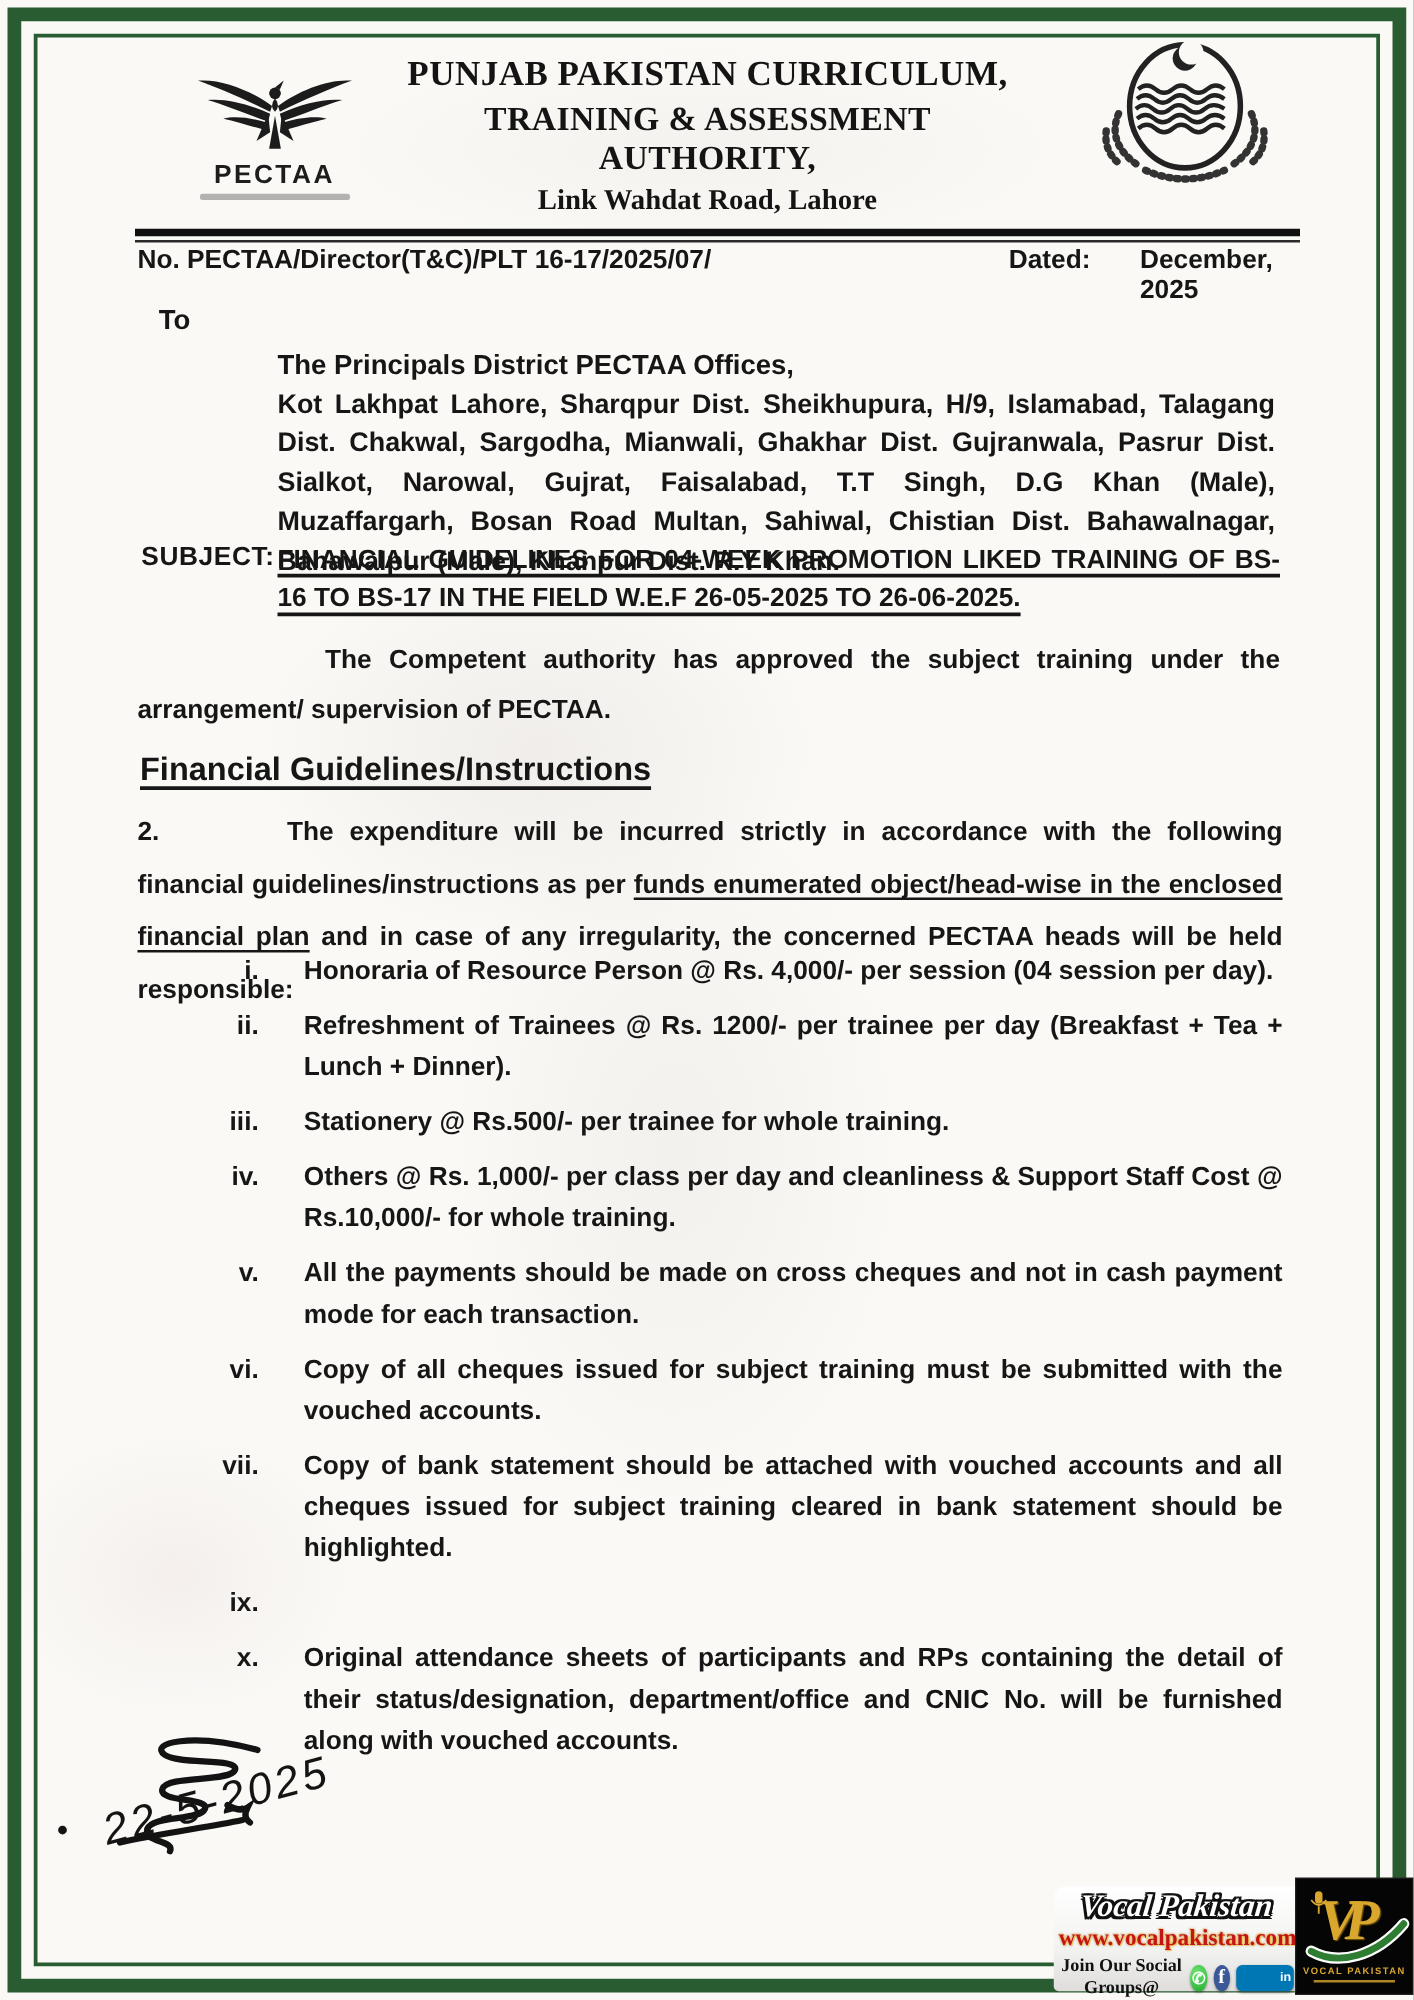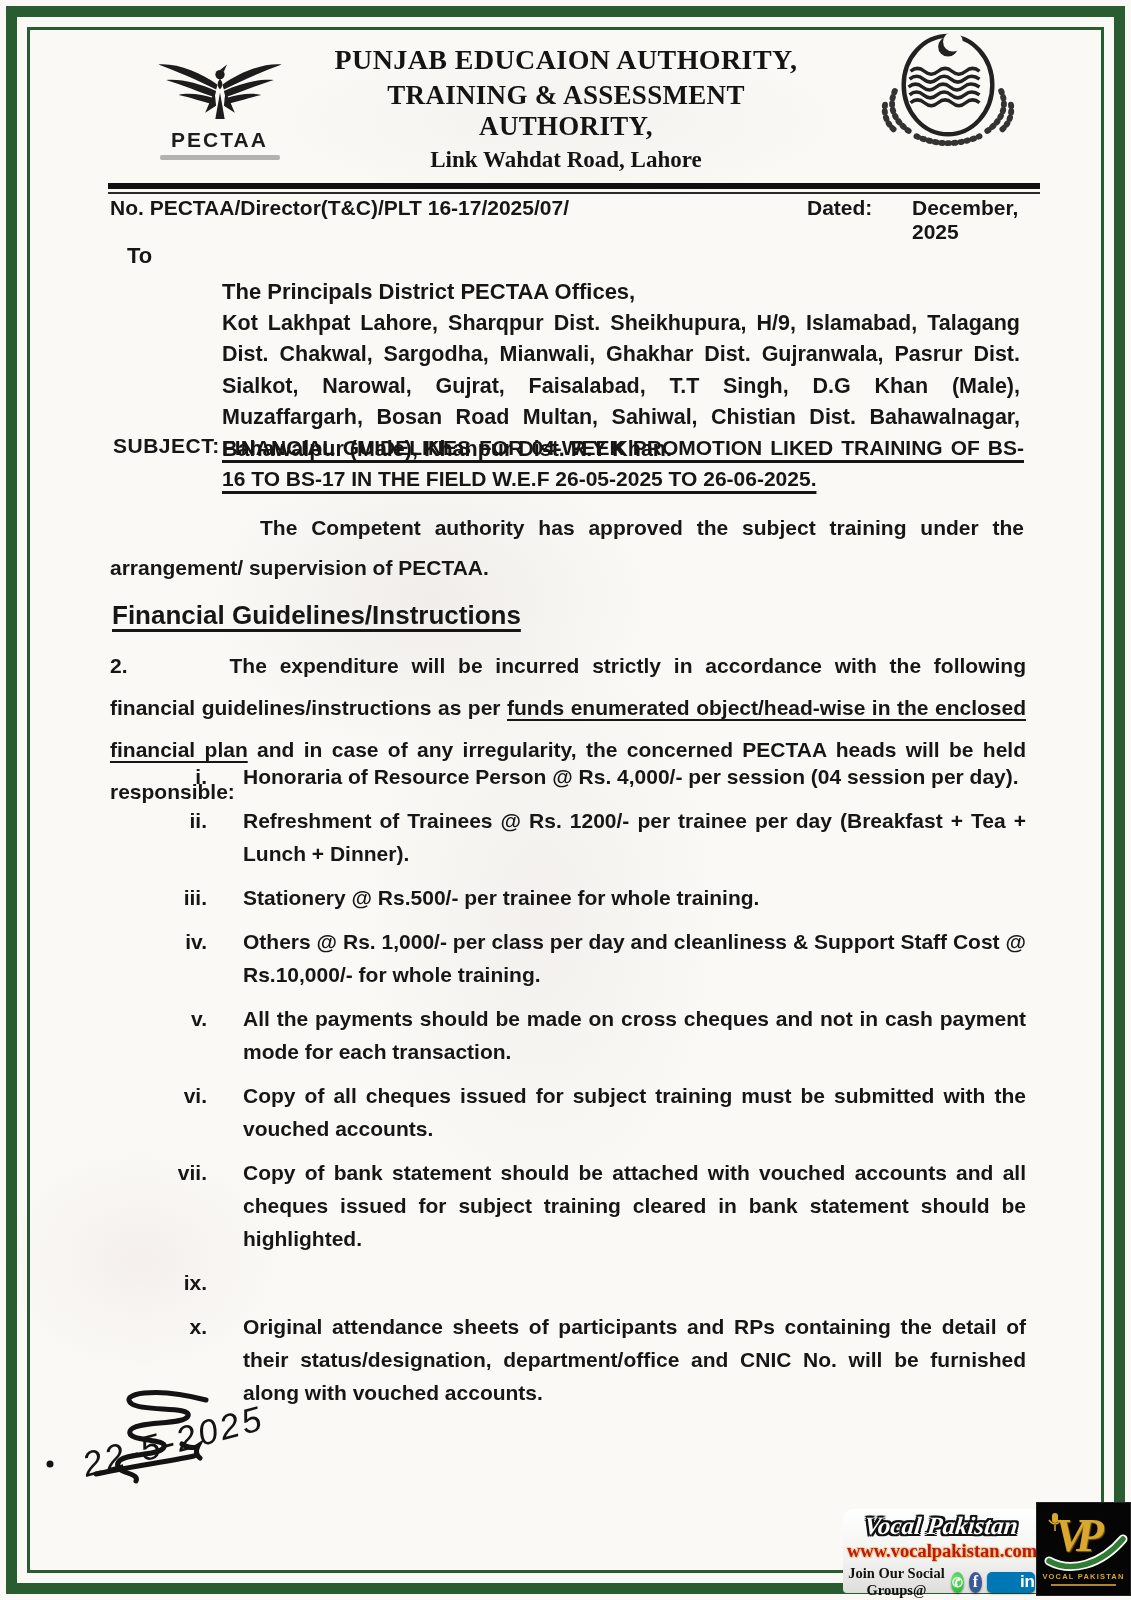--- a/index.html
+++ b/index.html
@@ -69,21 +69,21 @@
     border-top-left-radius:10px;border-bottom-left-radius:4px;padding:3px 2px 0 4px;box-sizing:border-box;text-align:center;}
   .wm-brand{font-family:"Liberation Serif", serif;font-style:italic;font-weight:700;font-size:25px;color:#ffffff;transform:skewX(-6deg);
     text-shadow:-2px -2px 0 #111,2px -2px 0 #111,-2px 2px 0 #111,2px 2px 0 #111,0 -2px 0 #111,0 2px 0 #111,-2px 0 0 #111,2px 0 0 #111;}
   .wm-site{font-family:"Liberation Serif", serif;font-weight:700;font-size:18.5px;color:#c41414;margin-top:1px;
     text-shadow:1px 1px 0 rgba(240,200,90,.9), -1px -1px 0 rgba(240,200,90,.6), 0 0 2px rgba(60,0,0,.5);}
   .wm-social{display:flex;align-items:center;justify-content:center;gap:5px;margin-top:3px;}
   .wm-social-text{font-family:"Liberation Serif", serif;font-weight:700;font-size:14.5px;color:#111;}
   .soc{width:21px;height:21px;border-radius:50%;display:flex;align-items:center;justify-content:center;color:#fff;font-weight:700;box-shadow:0 1px 2px rgba(0,0,0,.4);}
   .soc-wa{background:radial-gradient(circle at 35% 30%,#6fe372,#1fae2d);font-size:13px;}
   .soc-fb{background:#3b5998;font-family:"Liberation Serif", serif;font-size:16px;}
-  .soc-li{background:#0077b5;border-radius:5px;font-size:17px;padding-left:33px;}
+  .soc-li{background:#0077b5;border-radius:5px;font-size:10px;padding-left:33px;}
   .vp-box{width:93px;height:92px;background:#050505;position:relative;overflow:hidden;box-shadow:0 0 0 1px #222;}
   .vp-letters{position:absolute;left:18px;top:6px;font-family:"Liberation Serif", serif;font-style:italic;font-weight:700;font-size:46px;color:#d9a62e;letter-spacing:-10px;text-shadow:1px 1px 1px #7a5a10;}
   .vp-caption{position:absolute;left:0;right:0;bottom:14px;text-align:center;font-size:7.5px;font-weight:700;color:#d9a62e;letter-spacing:1.2px;}
   .vp-underline{position:absolute;left:14px;right:14px;bottom:9px;height:2px;background:rgba(217,166,46,.8);}
   .vp-mic{position:absolute;left:10px;top:8px;}
 </style>
 </head>
 <body>
 
 <div class="page">
@@ -107,21 +107,21 @@
         <path d="M78 50 L66 78 L80 69 Z"></path>
         <path d="M85 52 L79 86 L91 86 Z"></path>
         <path d="M92 50 L104 78 L90 69 Z"></path>
       </g>
     </svg>
     <div class="pectaa-word">PECTAA</div>
     <div class="pectaa-tagline"></div>
   </div>
 
   <div class="header-center">
-    <div class="hc1">PUNJAB EDUCAION AUTHORITY,</div>
+    <div class="hc1">PUNJAB PAKISTAN CURRICULUM,</div>
     <div class="hc2">TRAINING &amp; ASSESSMENT AUTHORITY,</div>
     <div class="hc3">Link Wahdat Road, Lahore</div>
   </div>
 
   <div class="logo-punjab">
     <svg width="152" height="128" viewBox="0 0 152 130">
       <ellipse cx="76" cy="60" rx="45" ry="50" fill="none" stroke="#222" stroke-width="4.5"></ellipse>
       <circle cx="76" cy="21" r="10" fill="#222"></circle>
       <circle cx="81" cy="16" r="10" fill="#faf9f6"></circle>
       <g fill="none" stroke="#222" stroke-width="3.5">

